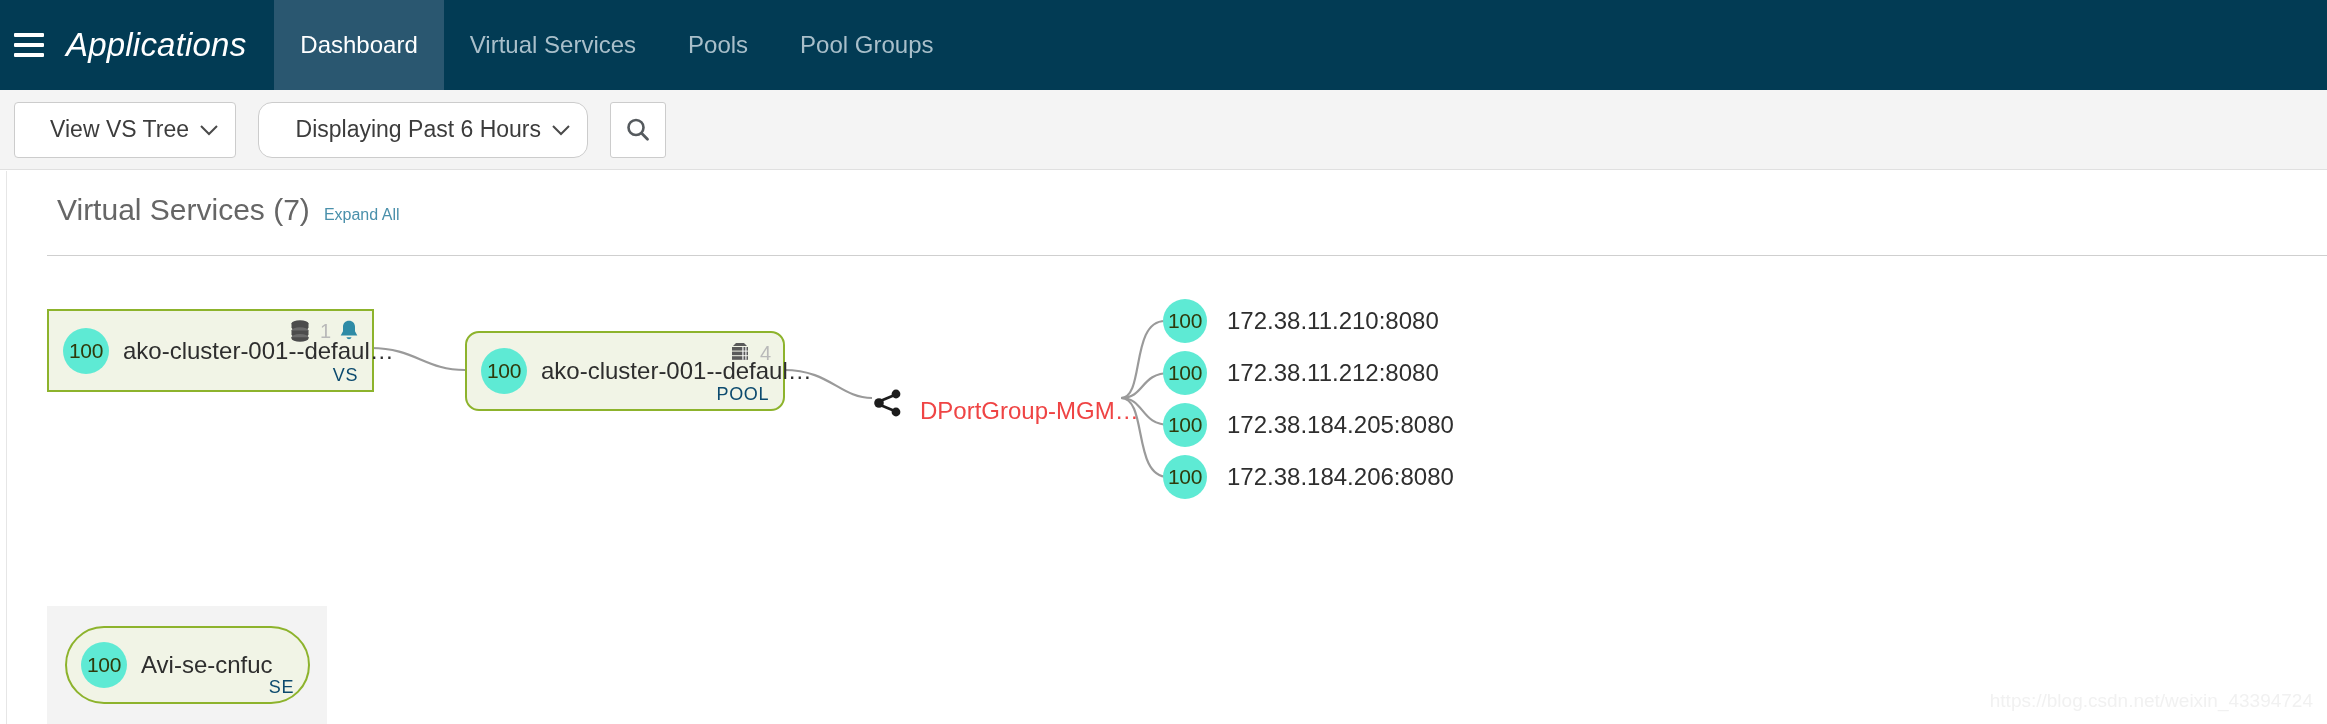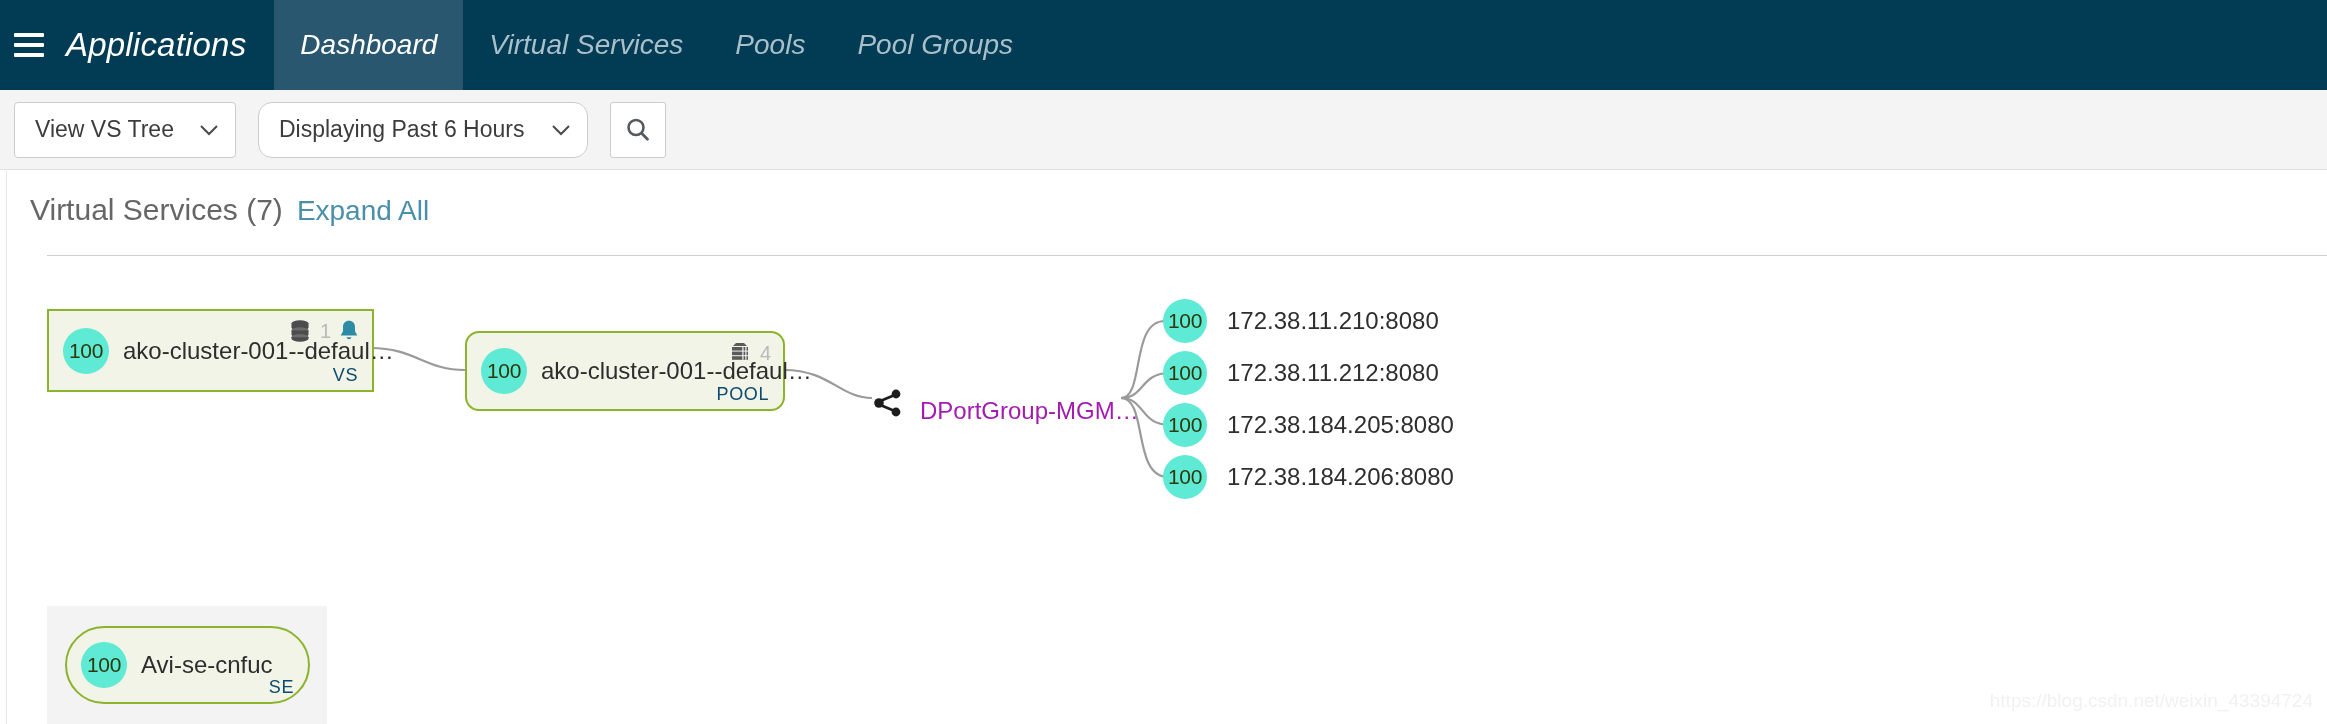--- a/index.html
+++ b/index.html
@@ -59,24 +59,23 @@
   .navtabs {
     display: flex;
     align-items: stretch;
     height: 90px;
   }
   .navtab {
     display: flex;
     align-items: center;
     padding: 0 26px;
     color: #a9bfca;
-    font-size: 28px;
-    white-space: nowrap;
-    cursor: pointer;
-    font-style: italic;
+    font-size: 24px;
+    white-space: nowrap;
+    cursor: pointer;
   }
   .navtab.active {
     background: #2a5770;
     color: #ffffff;
   }
 
   
   .toolbar {
     position: absolute;
     left: 0; top: 90px;
@@ -89,21 +88,21 @@
     padding-left: 14px;
     box-sizing: border-box;
   }
   .select-box {
     height: 56px;
     background: #ffffff;
     border: 1px solid #cccccc;
     border-radius: 4px;
     display: flex;
     align-items: center;
-    justify-content: space-between;
+    justify-content: flex-end;
     padding: 0 16px 0 20px;
     margin-right: 22px;
     cursor: pointer;
     box-sizing: border-box;
   }
   .select-box.w1 { width: 222px; }
   .select-box.w2 { width: 330px; border-radius: 14px; }
   .select-label {
     font-size: 23px;
     color: #3c3c3c;
@@ -130,32 +129,32 @@
 
   
   .panel-head {
     position: absolute;
     left: 0; top: 171px;
     width: 2327px;
     height: 90px;
   }
   .panel-head-inner {
     position: absolute;
-    left: 30px; top: 22px;
+    left: 57px; top: 22px;
     display: flex;
     align-items: baseline;
   }
   .panel-title {
     font-size: 30px;
     color: #666666;
     font-weight: 400;
     white-space: nowrap;
   }
   .expand-all {
-    font-size: 28px;
+    font-size: 16px;
     color: #4a90ab;
     margin-left: 14px;
     cursor: pointer;
     white-space: nowrap;
   }
   .head-rule {
     position: absolute;
     left: 47px;
     top: 84px;
     width: 2280px;
@@ -254,21 +253,21 @@
 
   
   .plain-node {
     position: absolute;
     display: flex;
     align-items: center;
     cursor: pointer;
   }
   .plain-node .plain-label {
     font-size: 24px;
-    color: #a21caf;
+    color: #ef4444;
     margin-left: 16px;
     white-space: nowrap;
     margin-top: 16px;
   }
 
   
   .leaf {
     position: absolute;
     display: flex;
     align-items: center;

